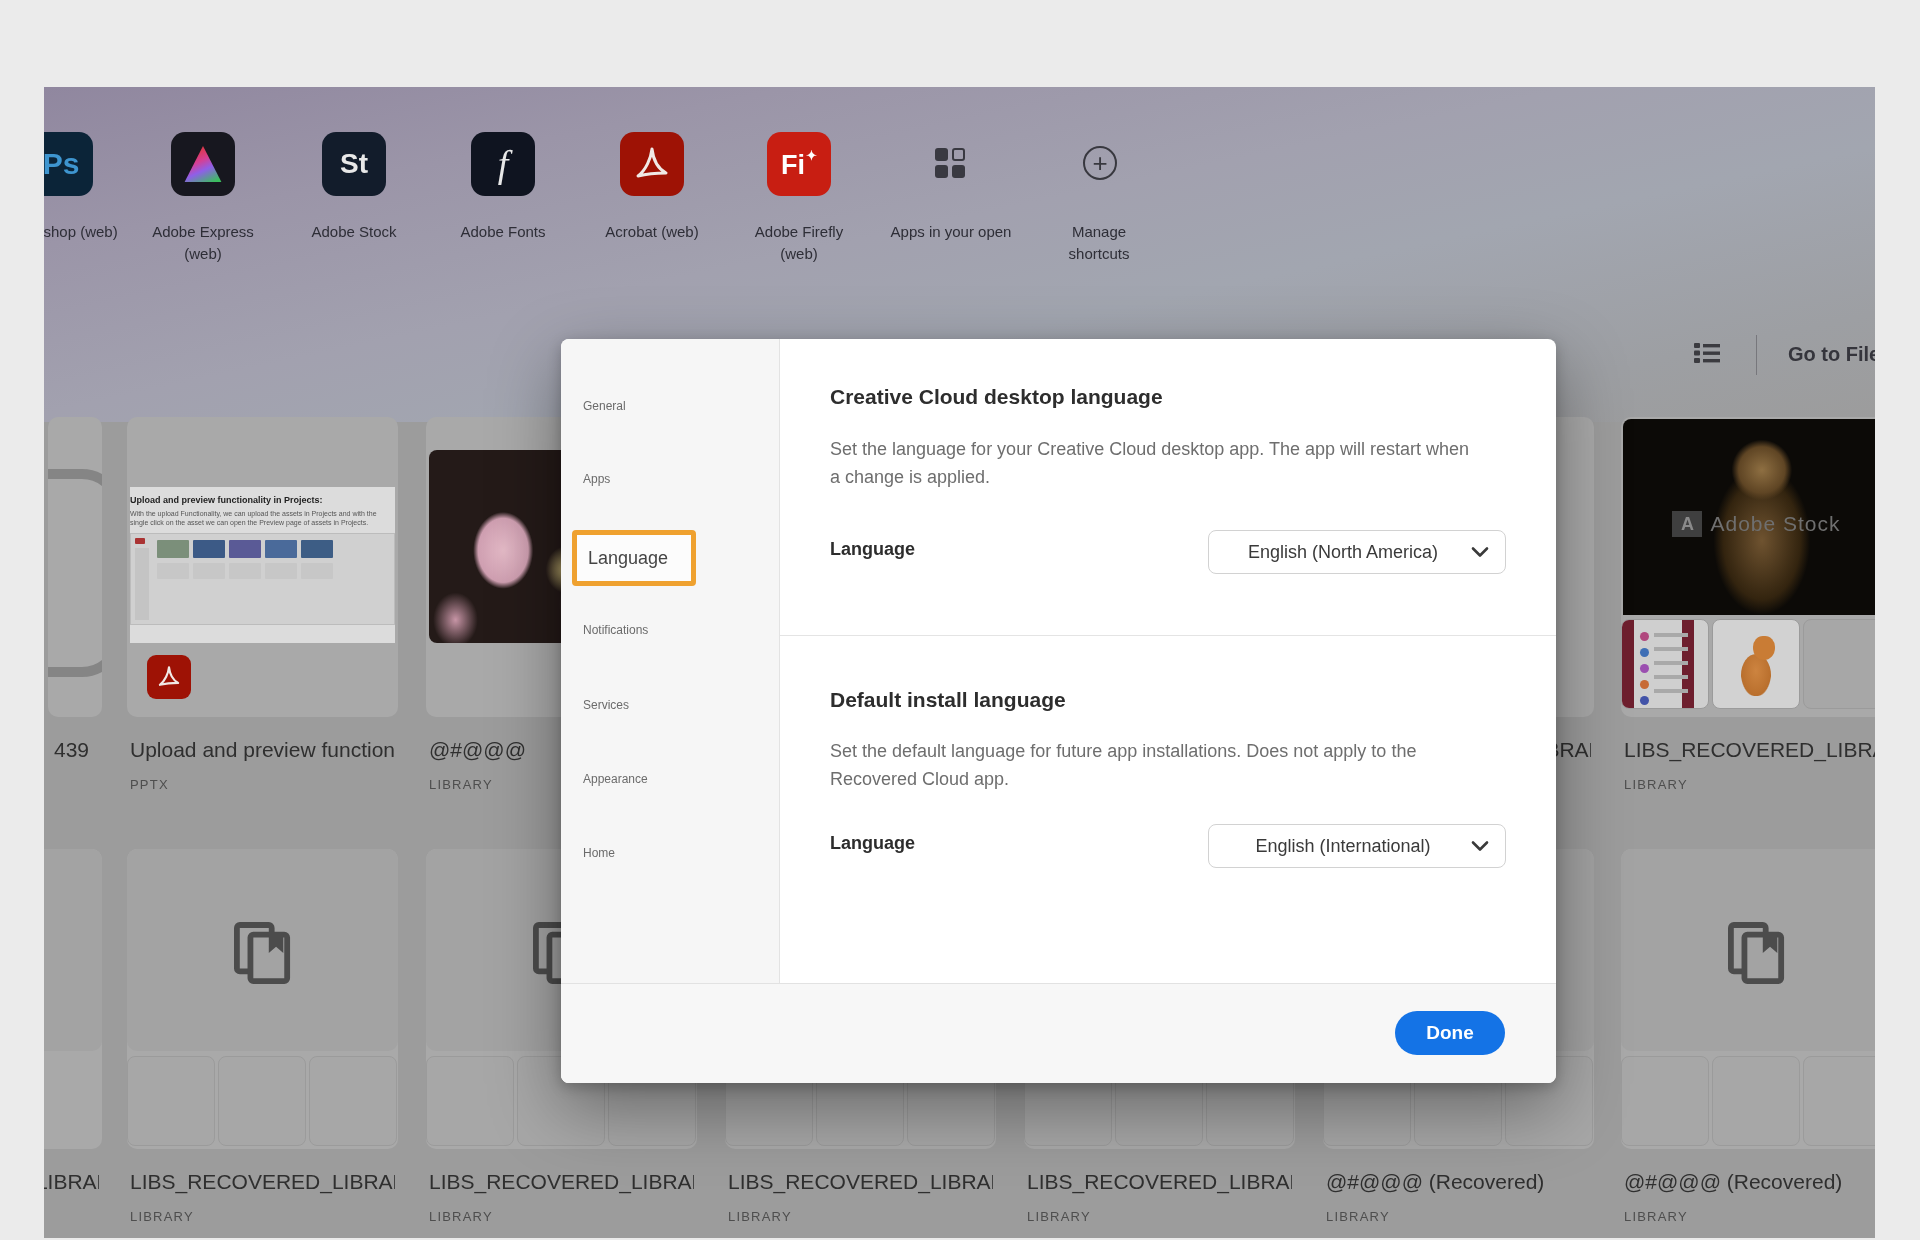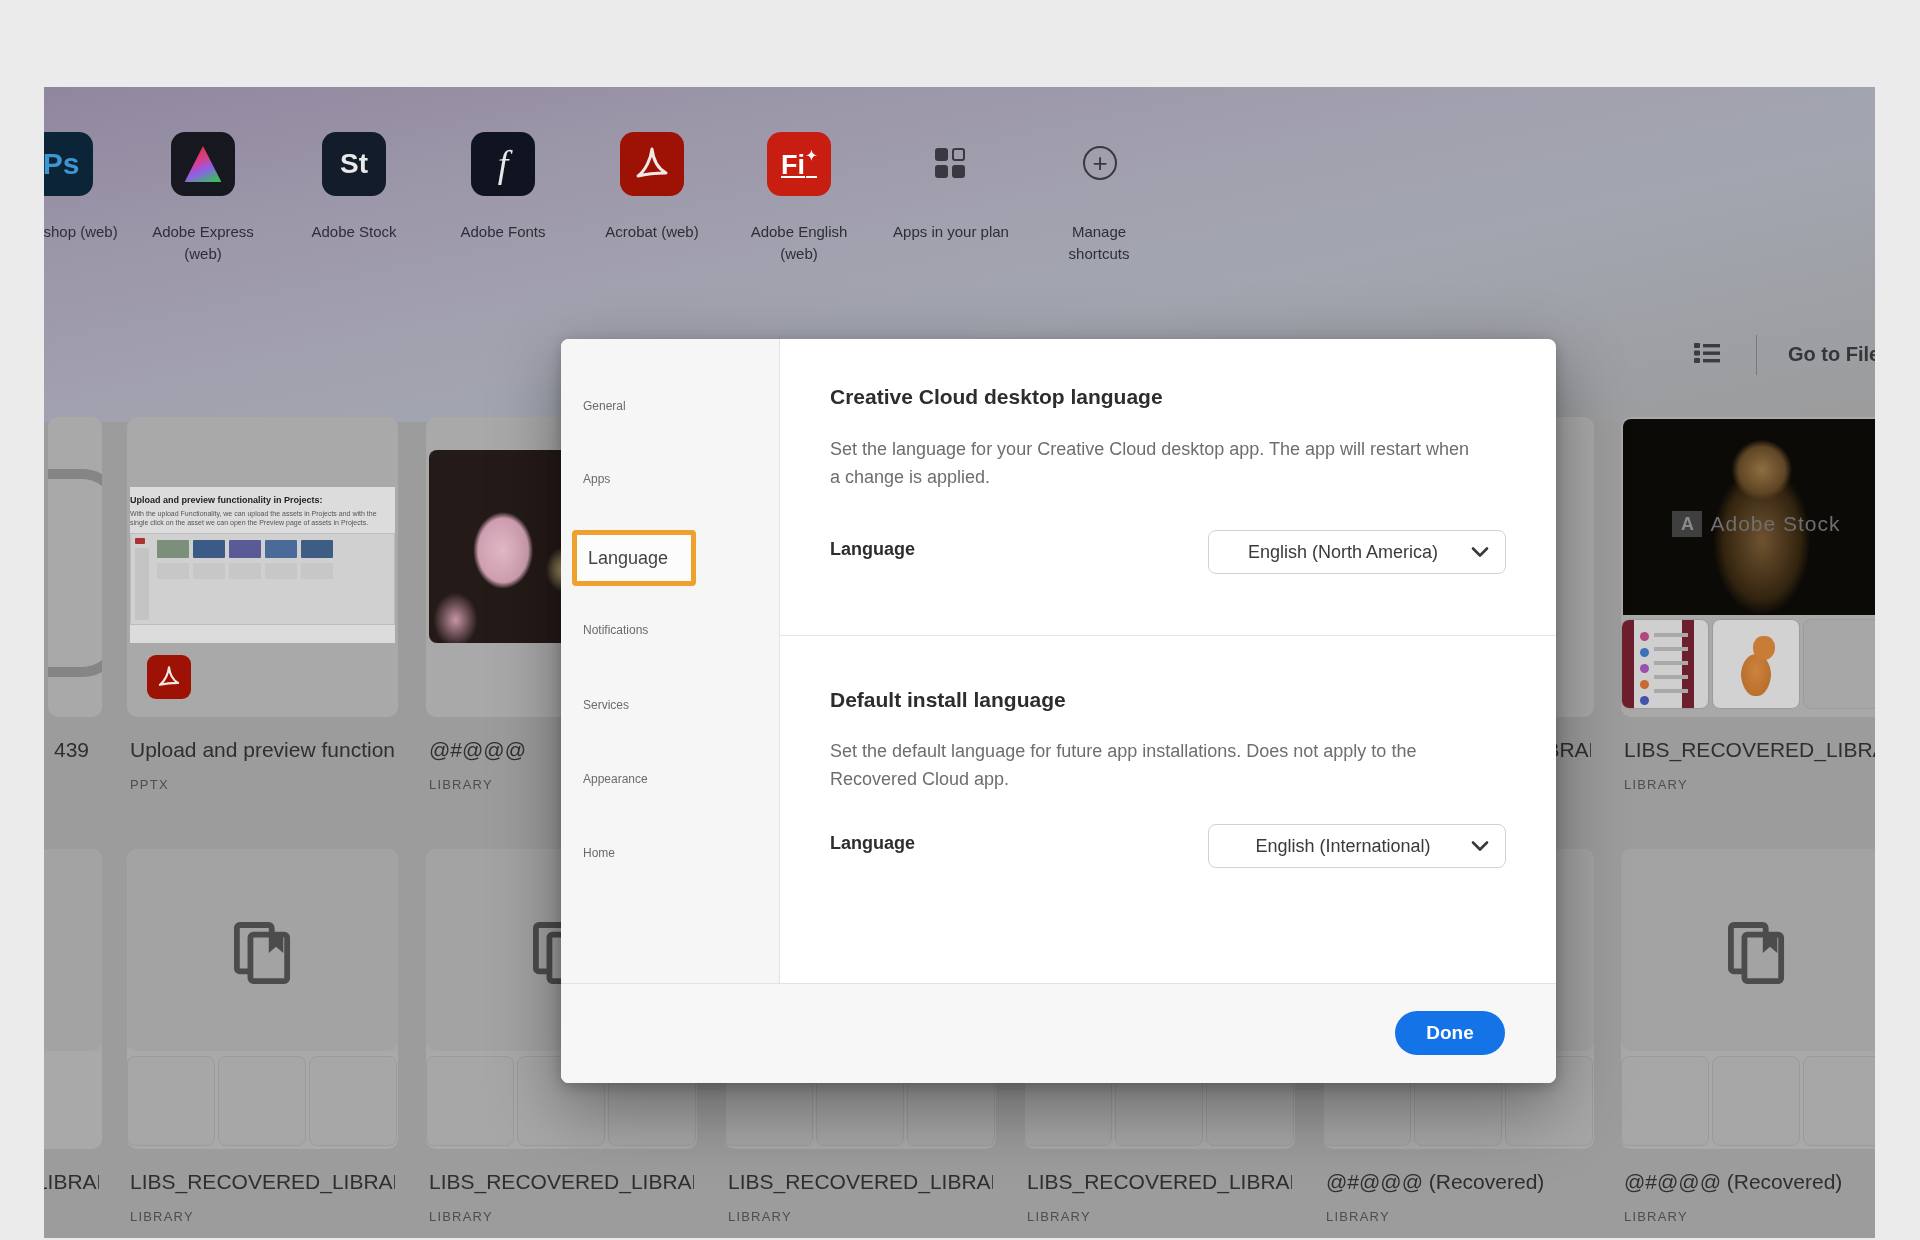--- a/index.html
+++ b/index.html
@@ -25,21 +25,21 @@
   }
   .tile-label {
     position:absolute; top:134px; width:124px; text-align:center;
     font-size:15px; line-height:1.45; color:#2e2e37;
   }
   .t-ps { left:-15px; background:#0b2438; color:#3e95cf; font-weight:bold; font-size:30px; }
   .t-ex { left:127px; background:#17171f; }
   .t-st { left:278px; background:#121c2b; color:#e8e8e8; font-weight:bold; font-size:28px; }
   .t-fo { left:427px; background:#0f1420; color:#e8e8e8; font-style:italic; font-family:"Liberation Serif",serif; font-size:38px; }
   .t-ac { left:576px; background:#9e1205; }
-  .t-fi { left:723px; background:#c81e12; color:#fff; font-weight:bold; font-size:27px;text-decoration:underline; }
+  .t-fi { left:723px; background:#c81e12; color:#fff; font-weight:bold; font-size:27px; }
   .express-tri {
     width:40px; height:36px;
     background:linear-gradient(155deg,#e03427 8%,#d63f93 42%,#8f5fe8 62%,#3bbd5e 92%);
     clip-path:polygon(50% 0%, 4% 100%, 96% 100%);
   }
   .fi-star { font-size:13px; vertical-align:14px; margin-left:1px; }
   .grid-icon { position:absolute; top:61px; left:891px; width:32px; height:32px;
     display:grid; grid-template-columns:13px 13px; grid-template-rows:13px 13px; gap:4px; }
   .grid-icon span { border-radius:3px; background:#393941; }
   .grid-icon span.hollow { background:transparent; border:2.5px solid #393941; }
@@ -169,29 +169,29 @@
   <div class="tile t-ac">
     <svg width="40" height="40" viewBox="0 0 40 40">
       <path d="M6 32 C14 26 19 14 20 5 C21 14 25 24 34 29 C27 29 14 30 6 32 Z" fill="none" stroke="#f1e9e6" stroke-width="3" stroke-linejoin="round"></path>
     </svg>
   </div>
   <div class="tile-label" style="left:546px">Acrobat (web)</div>
 
   <div class="tile t-fi">
       <span><span>Fi</span><span class="fi-star">✦</span></span>
     </div>
-  <div class="tile-label" style="left:693px">Adobe English (web)</div>
+  <div class="tile-label" style="left:693px">Adobe Firefly (web)</div>
 
   <div class="grid-icon">
       <span></span>
       <span class="hollow"></span>
       <span></span>
       <span></span>
     </div>
-  <div class="tile-label" style="left:845px">Apps in your plan</div>
+  <div class="tile-label" style="left:845px">Apps in your open</div>
 
   <div class="plus-icon">
       <span>+</span>
     </div>
   <div class="tile-label" style="left:1013px;width:84px">Manage shortcuts</div>
 
   <svg class="list-icon" viewBox="0 0 26 22">
     <g fill="#3b3b40">
       <rect x="0" y="1" width="6" height="5" rx="1"></rect>
         <rect x="9" y="2" width="17" height="3.4"></rect>

